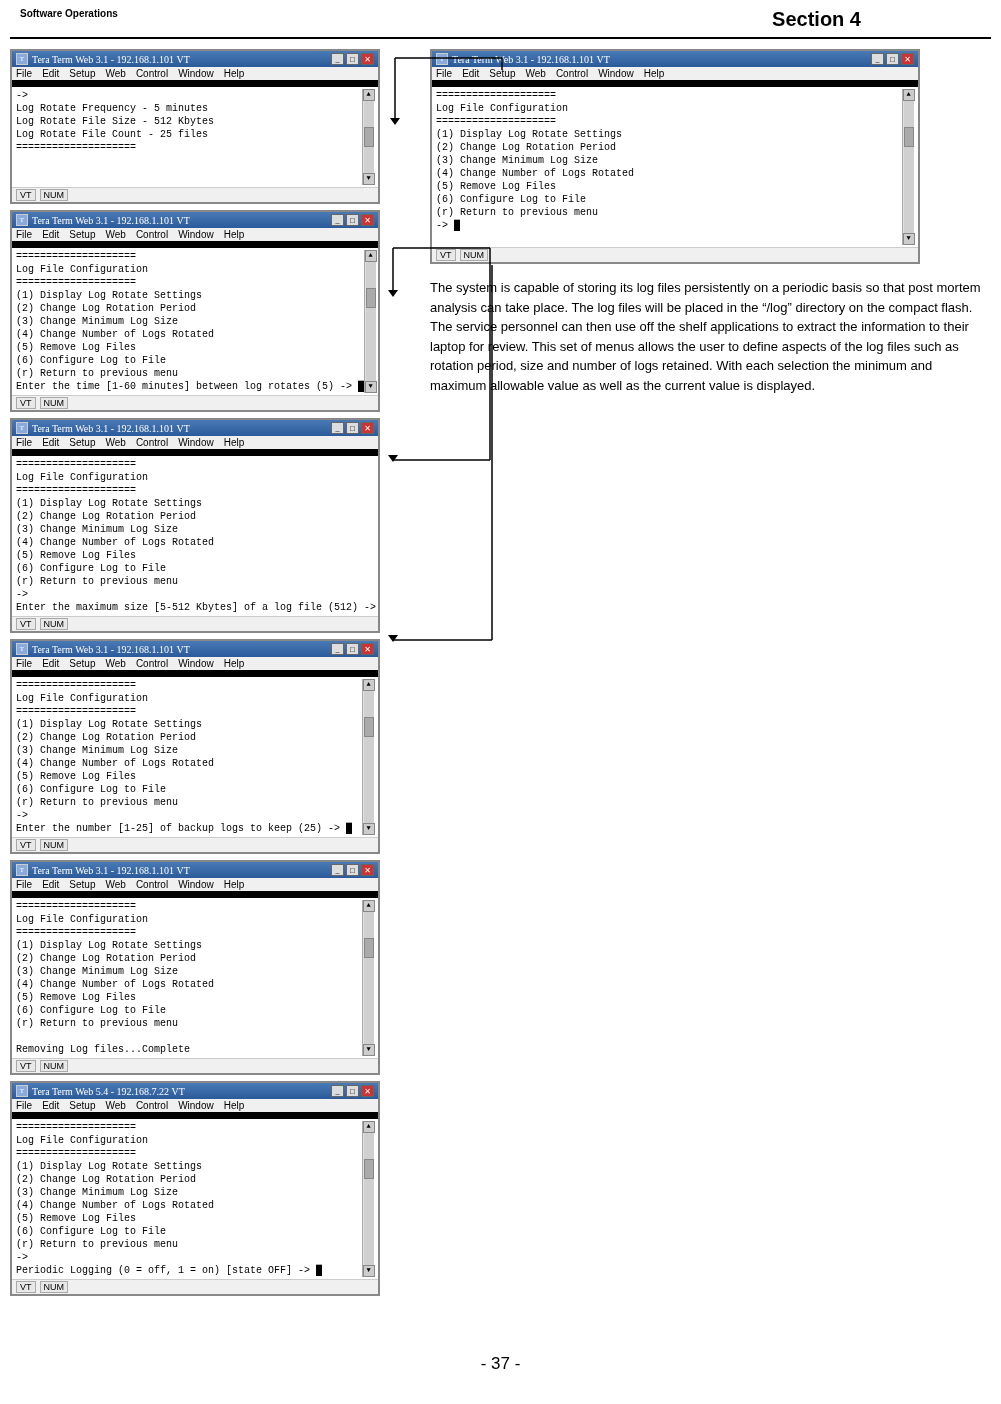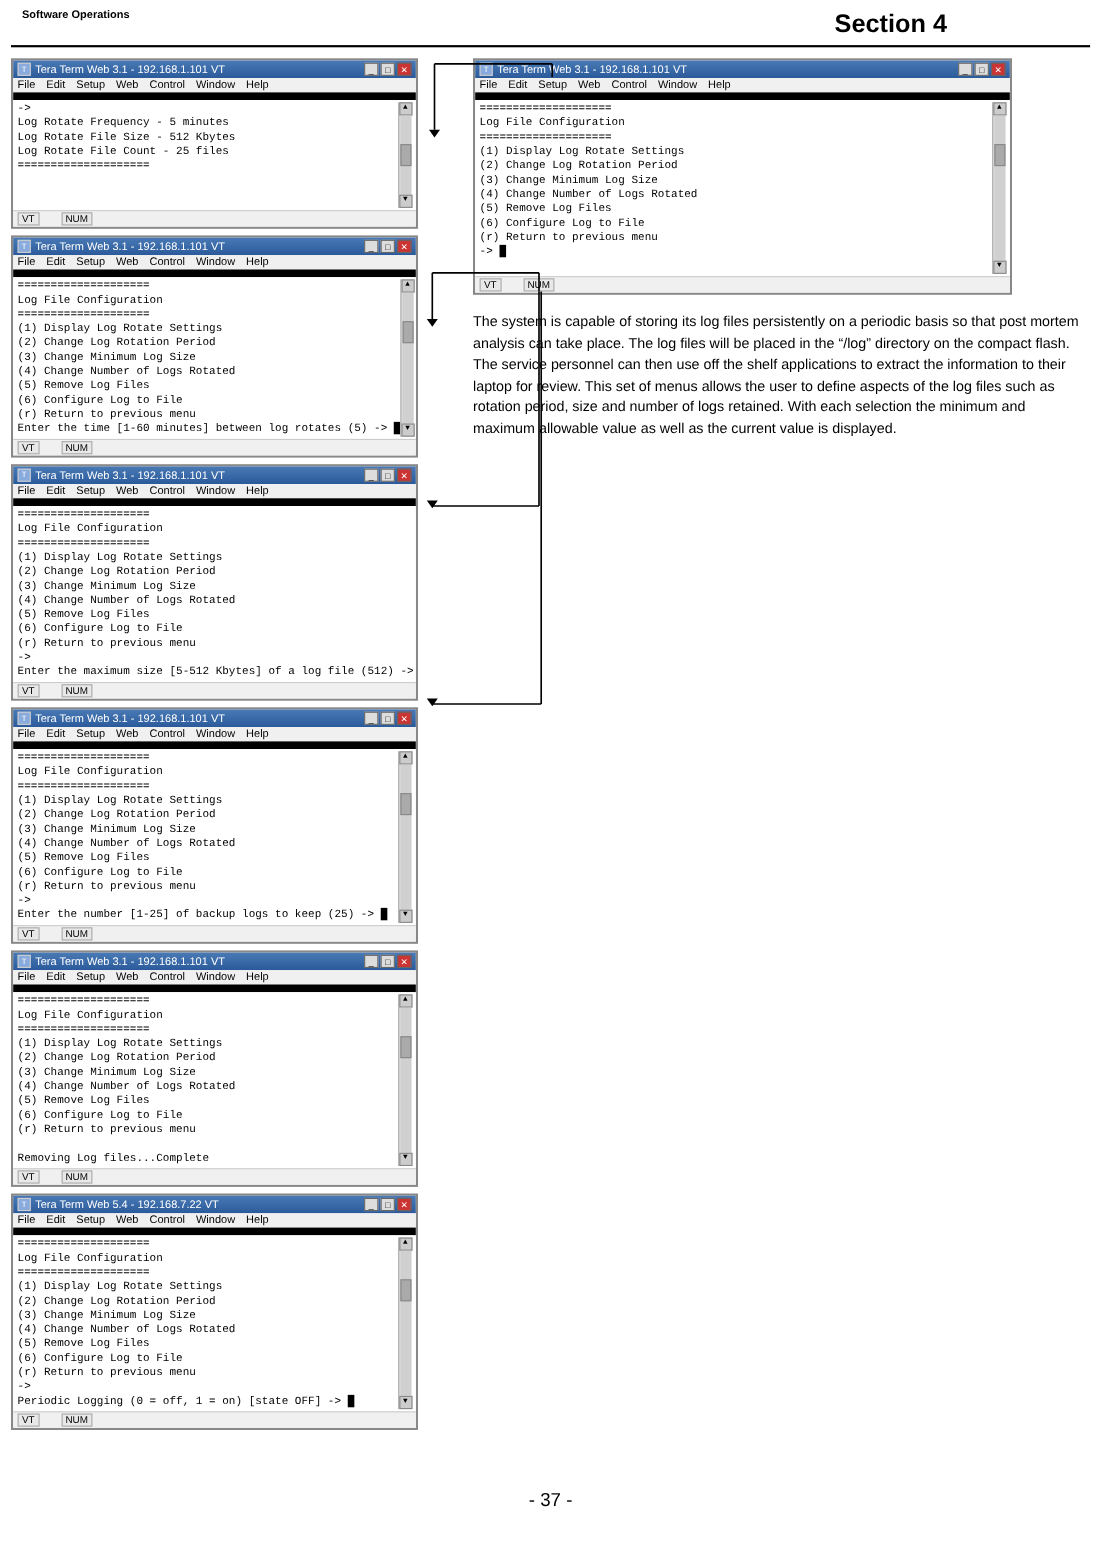--- a/index.html
+++ b/index.html
@@ -20,21 +20,21 @@
       align-items: flex-start;
       padding: 8px 20px 4px 20px;
       border-bottom: none;
     }
     .page-title-left {
       font-weight: bold;
       font-size: 10px;
     }
     .page-title-right {
       font-weight: bold;
-      font-size: 23px;
+      font-size: 20px;
       margin-right: 120px;
     }
 
     
     .main-layout {
       display: flex;
       flex-direction: row;
       padding: 0 10px;
       margin-top: 10px;
     }
@@ -62,20 +62,21 @@
       width: 370px;
       position: relative;
     }
     .term-titlebar {
       background: linear-gradient(to bottom, #4a7ab5, #2a5a9a);
       color: white;
       font-size: 10px;
       padding: 2px 4px;
       display: flex;
       justify-content: space-between;
+      font-family: Liberation Serif, serif;
     }
     .term-titlebar-left {
       display: flex;
       align-items: center;
       gap: 4px;
     }
     .term-icon {
       width: 12px;
       height: 12px;
       background: #88aadd;
@@ -160,21 +161,21 @@
       background: #aaa;
       border: 1px solid #888;
     }
 
     .term-statusbar {
       background: #f0f0f0;
       border-top: 1px solid #ccc;
       padding: 1px 4px;
       font-size: 9px;
       display: flex;
-      gap: 20px;
+      gap: 4px;
     }
     .term-status-item {
       border: 1px solid #aaa;
       padding: 0 3px;
       font-size: 9px;
       background: #e8e8e8;
     }
 
     
     .terminal-window-right {

